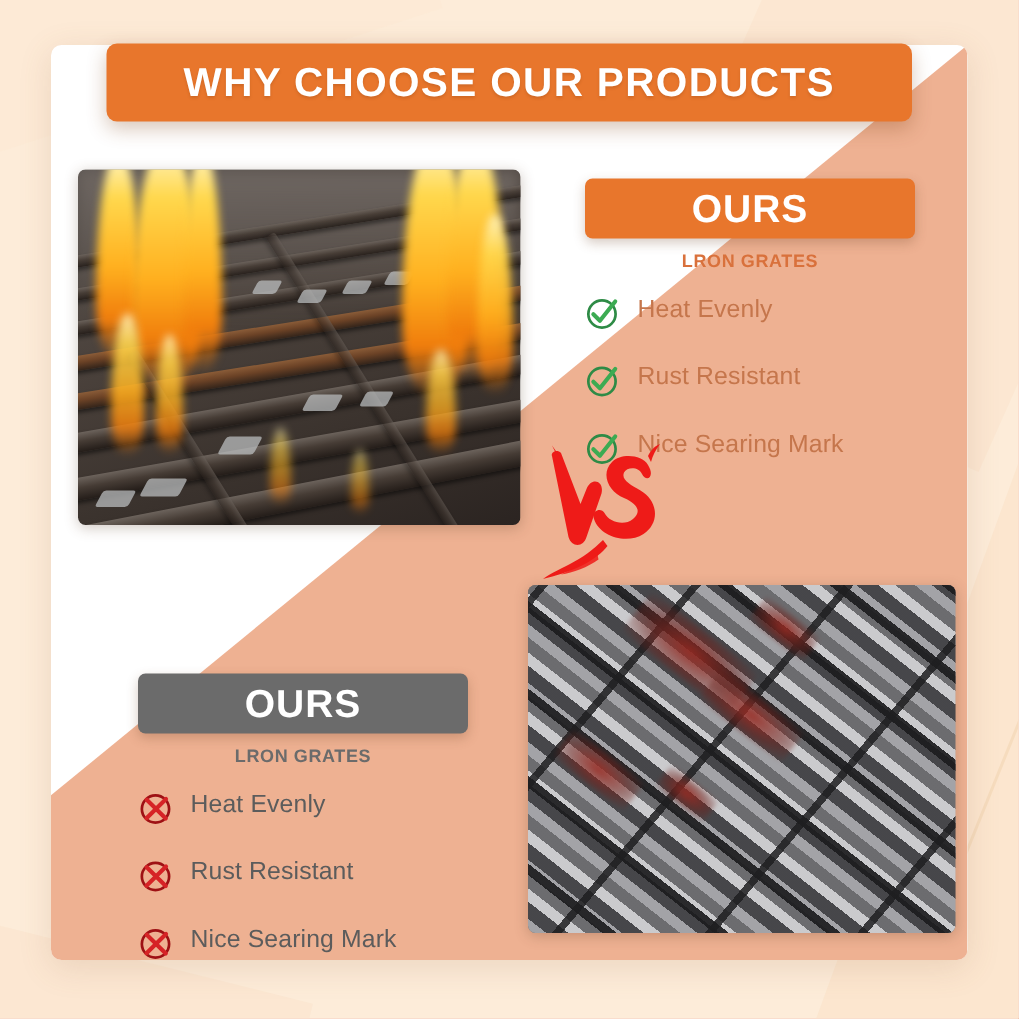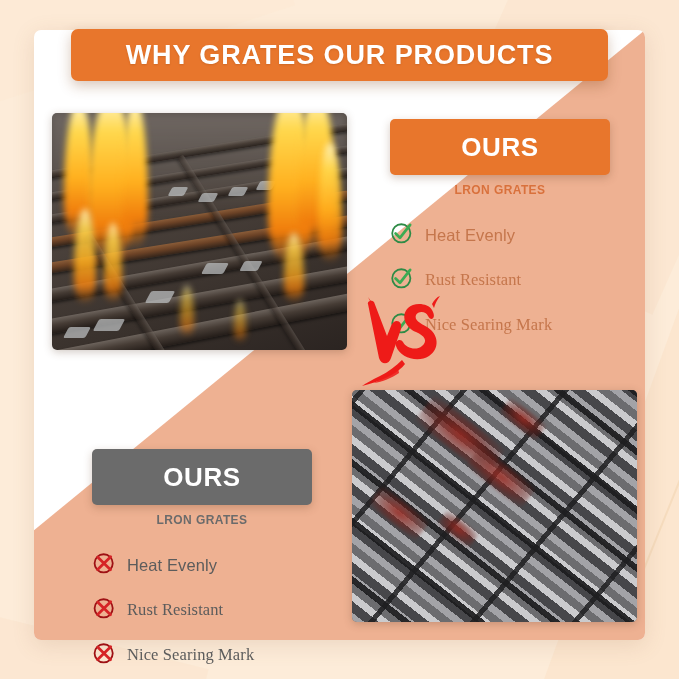--- a/index.html
+++ b/index.html
@@ -172,21 +172,21 @@
     background:radial-gradient(ellipse at center, rgba(150,42,34,.92) 0%, rgba(110,32,26,.5) 55%, rgba(110,32,26,0) 100%);
     filter:blur(1.5px);
   }
 
   
   .block { position:absolute; z-index:9; }
   #block-top   { left:390px; top:119px; width:220px; }
   #block-bot   { left:92px;  top:449px; width:220px; }
 
   .ours-badge {
-    height:56px;
+    height:40px;
     border-radius:5px;
     display:flex; align-items:center; justify-content:center;
     box-shadow:0 3px 8px rgba(110,70,40,.28);
   }
   .ours-badge.orange { background:#e8762c; }
   .ours-badge.grey   { background:#6b6b6b; }
   .ours-badge .txt {
     color:#ffffff;
     font-size:26px;
     font-weight:bold;
@@ -197,24 +197,24 @@
     font-size:12px;
     font-weight:bold;
     letter-spacing:.4px;
     margin-top:8px;
   }
   .subtitle.orange { color:#d9713c; }
   .subtitle.grey   { color:#6b6b6b; }
 
   .feature-list { margin-top:16px; padding-left:0; }
   .feature-row {
-    display:flex; align-items:flex-end;
+    display:flex; align-items:flex-start;
     height:32px; margin-bottom:0;
   }
-  .feature-row + .feature-row { margin-top:13px;font-family:Liberation Serif, serif; }
+  .feature-row + .feature-row { margin-top:13px; }
   .feature-icon {
     width:24px; height:24px; flex:0 0 24px;
     margin-right:11px;
     display:block;
   }
   .feature-label {
     font-size:16.5px;
     letter-spacing:.1px;
   }
   .feature-label.orange { color:#c5764c; }
@@ -239,21 +239,21 @@
   <div class="bg-deco d2"></div>
   <div class="bg-deco d3"></div>
   <div class="bg-deco d4"></div>
   <div class="bg-line"></div>
 
   <div id="card">
     <div id="wedge"></div>
   </div>
 
   <div id="header-badge">
-    <span class="txt">WHY GRATES OUR PRODUCTS</span>
+    <span class="txt">WHY CHOOSE OUR PRODUCTS</span>
   </div>
 
   <div class="photo" id="photo-good">
     <div class="grill-good">
       <div class="blurtop"></div>
 
       <div class="grate-bar" style="left:-30px; top:62px;  width:400px; transform:rotate(-9deg); height:8px; opacity:.9;"></div>
       <div class="grate-bar" style="left:-30px; top:84px;  width:400px; transform:rotate(-9deg); height:8px; opacity:.9;"></div>
       <div class="grate-bar" style="left:-30px; top:106px; width:400px; transform:rotate(-9deg); height:9px; opacity:.92;"></div>
       <div class="grate-bar rust" style="left:-30px; top:129px; width:400px; transform:rotate(-9deg); height:10px;"></div>

